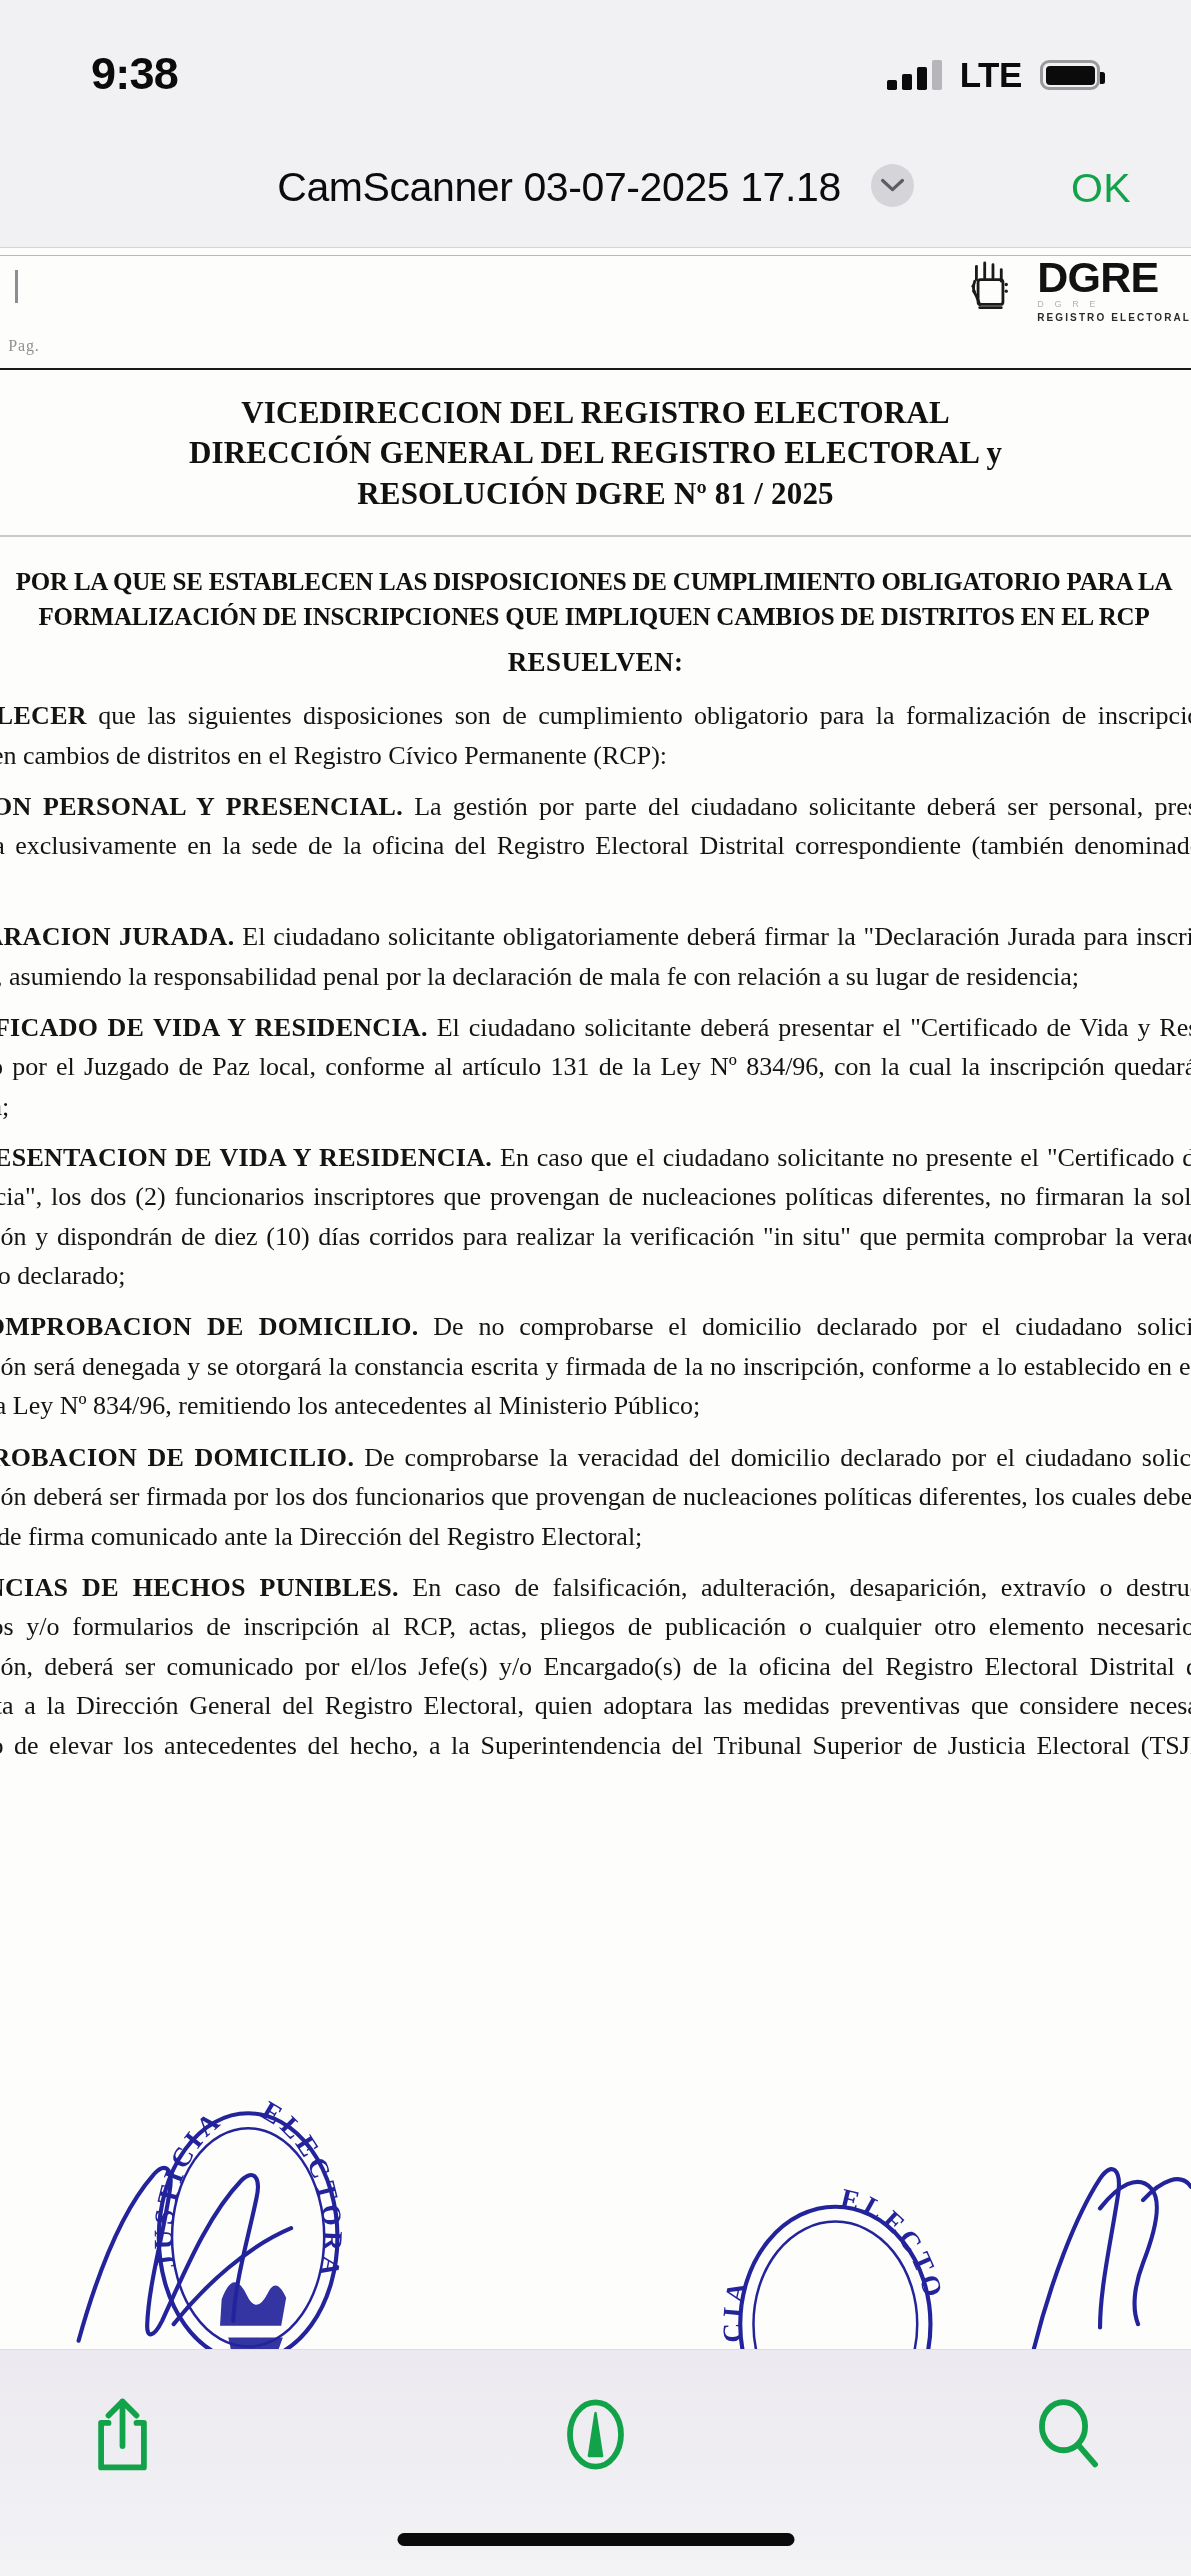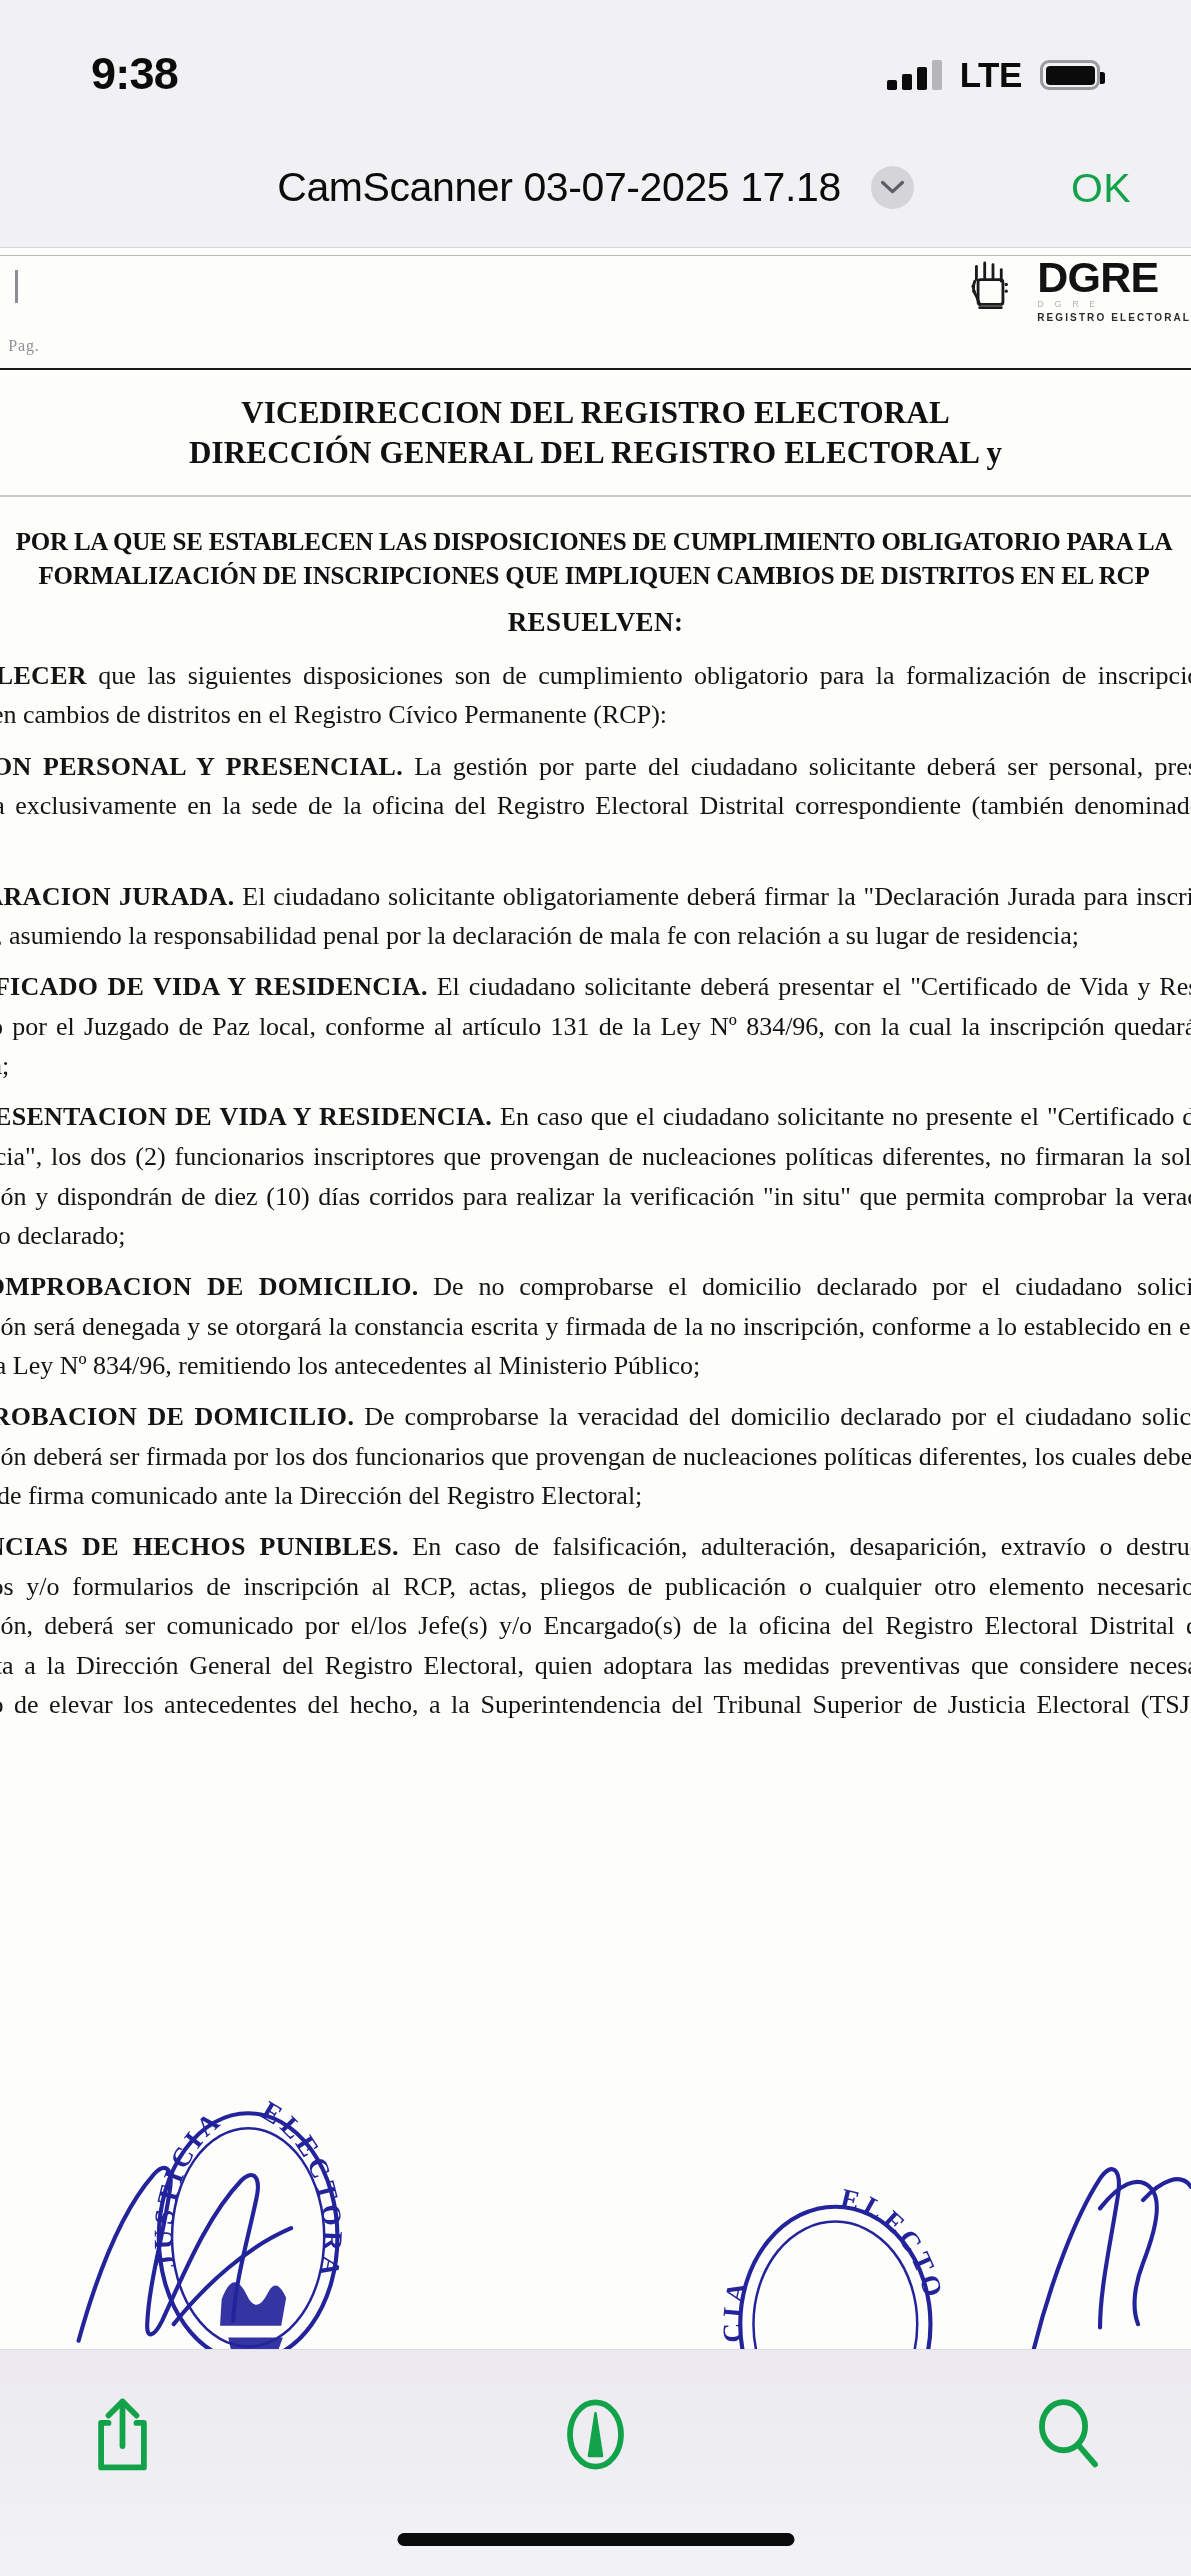--- a/index.html
+++ b/index.html
@@ -89,21 +89,21 @@
     width: 1191px;
     height: 120px;
     background: #f1f1f3;
     display: flex;
     align-items: center;
     justify-content: center;
     border-bottom: 0.8px solid #d6d6da;
   }
   .title-group {
     display: flex;
-    align-items: center;
+    align-items: flex-start;
     gap: 30px;
   }
   .doc-title {
     font-family: "Liberation Sans", sans-serif;
     font-size: 41px;
     font-weight: normal;
     color: #0b0b0b;
     letter-spacing: -0.4px;
     white-space: nowrap;
   }
@@ -380,20 +380,21 @@
             <div class="dgre-wordmark">DGRE</div>
             <div class="dgre-sub-faint">D G R E</div>
             <div class="dgre-sub">REGISTRO ELECTORAL</div>
           </div>
         </div>
       </div>
 
       <div class="doc-heading">
         <div class="hl">VICEDIRECCION DEL REGISTRO ELECTORAL</div>
         <div class="hl">DIRECCIÓN GENERAL DEL REGISTRO ELECTORAL y</div>
+        <div class="hl">RESOLUCIÓN DGRE Nº 81 / 2025</div>
       </div>
       <div class="heading-rule"></div>
 
       <div class="doc-subtitle">
         <div>POR LA QUE SE ESTABLECEN LAS DISPOSICIONES DE CUMPLIMIENTO OBLIGATORIO PARA LA</div>
         <div>FORMALIZACIÓN DE INSCRIPCIONES QUE IMPLIQUEN CAMBIOS DE DISTRITOS EN EL RCP</div>
       </div>
       <div class="resuelven">RESUELVEN:</div>
 
       <div class="doc-body">

